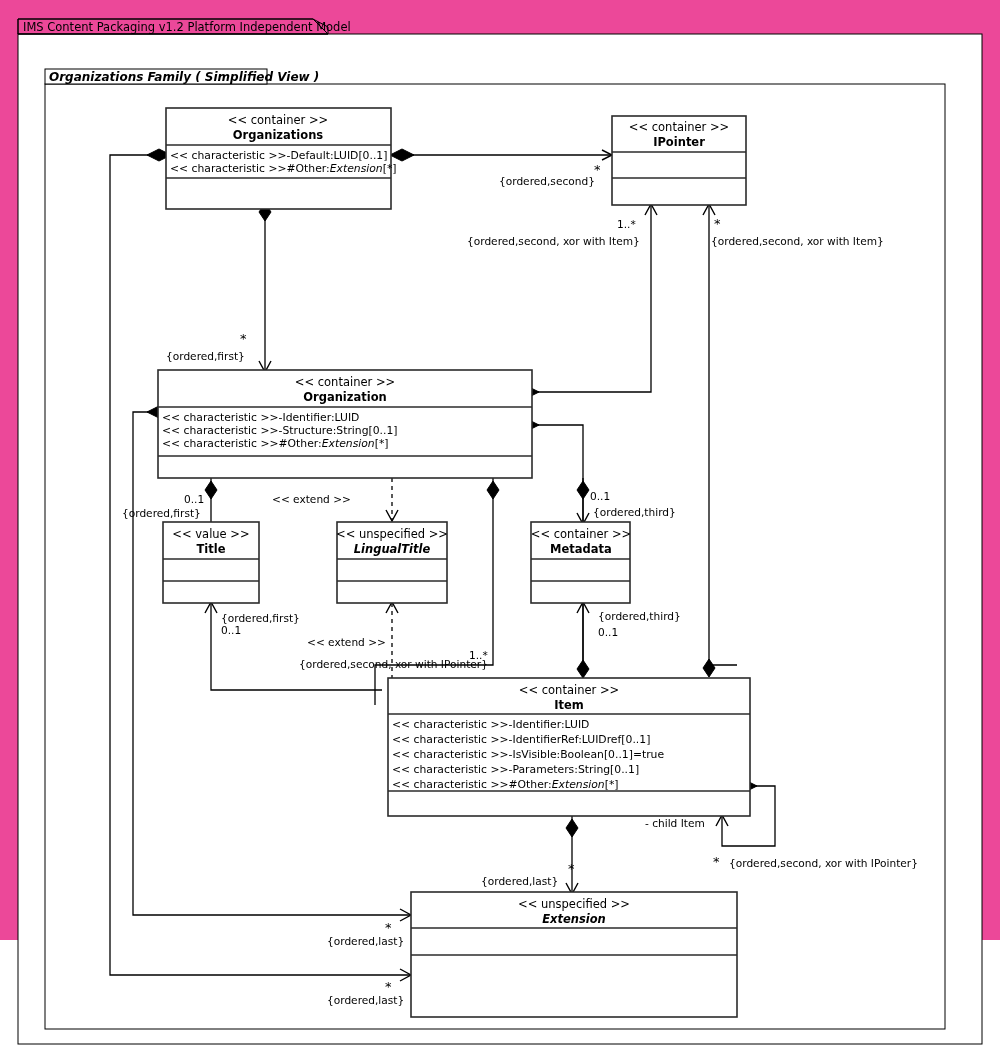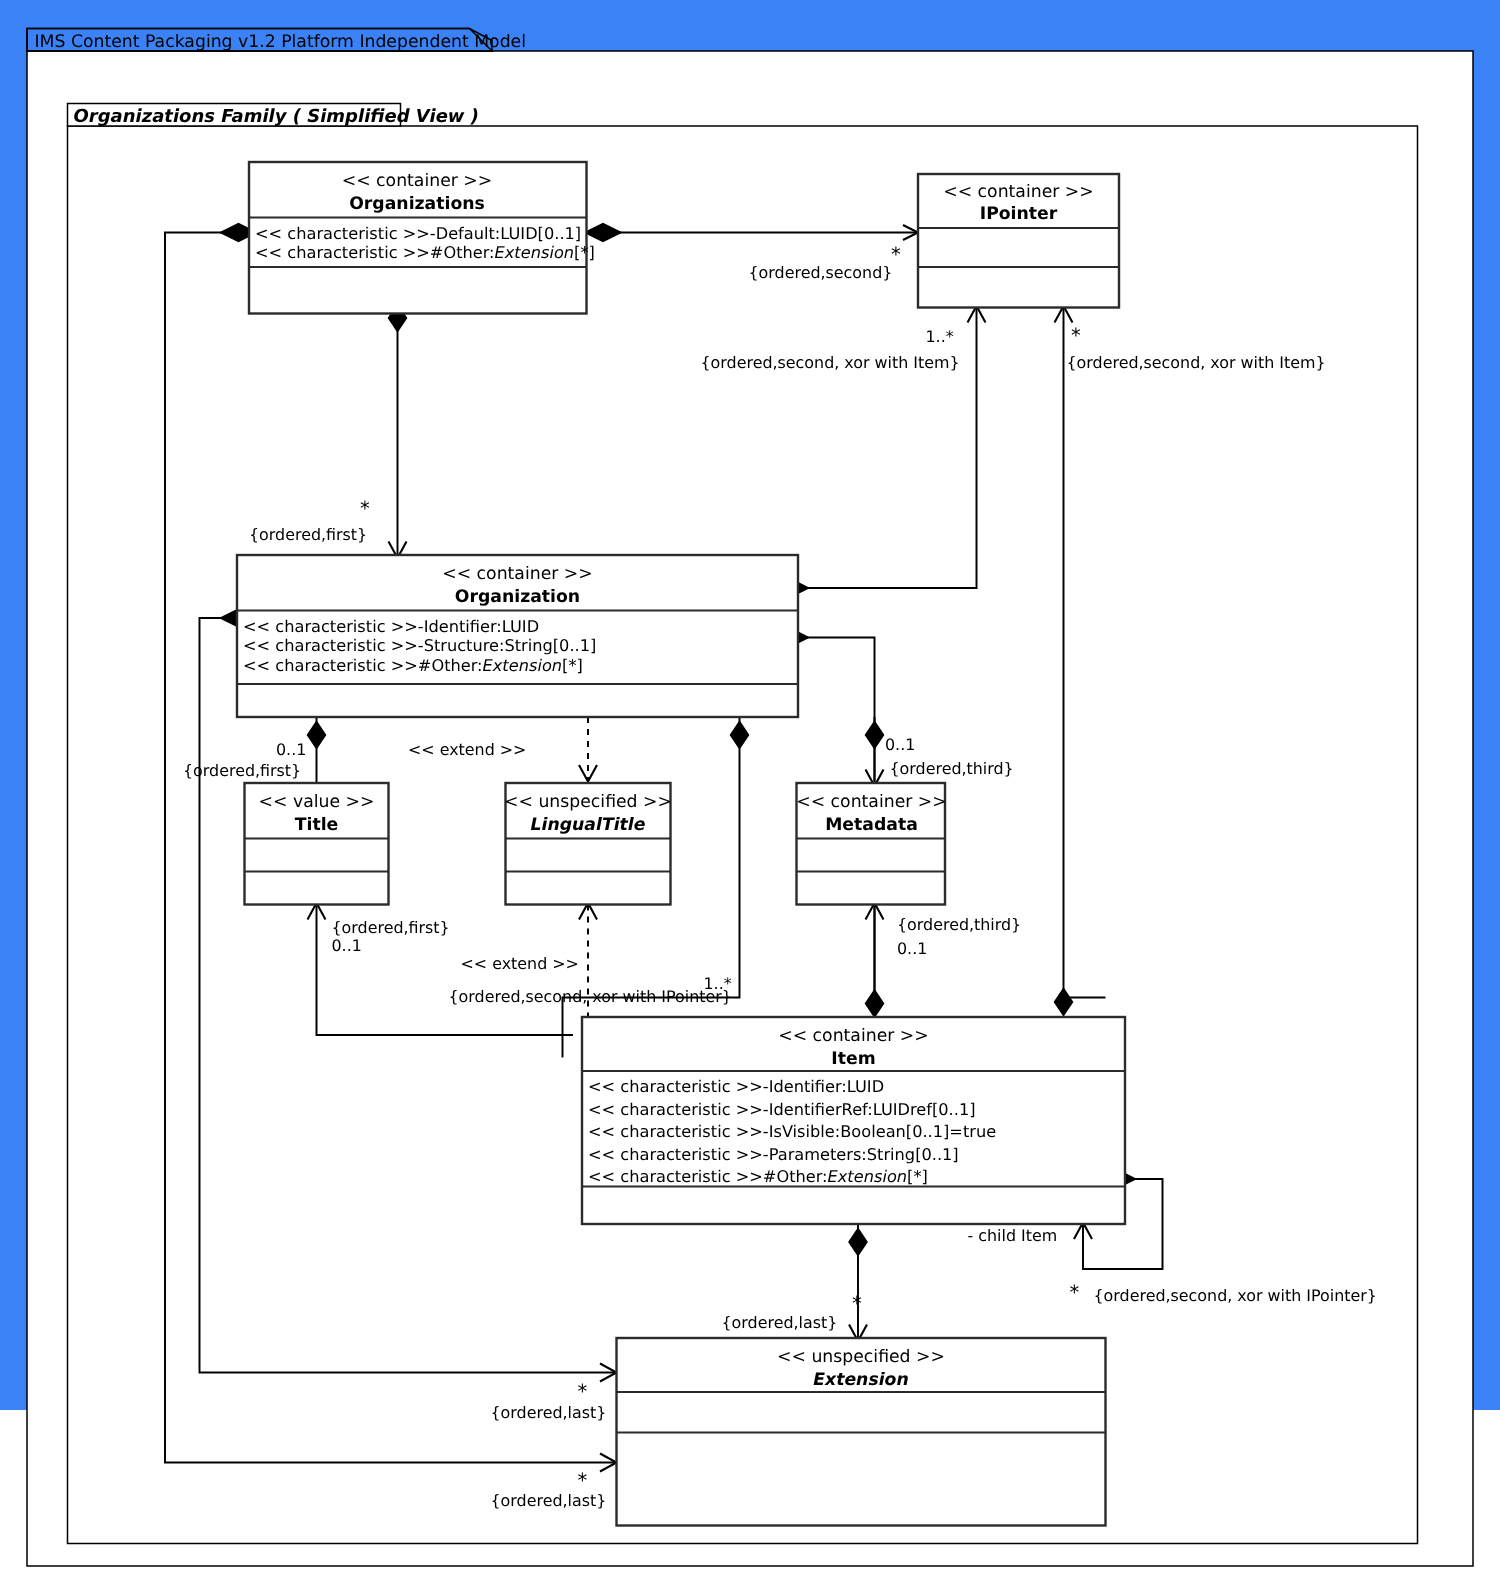--- a/index.html
+++ b/index.html
@@ -10,21 +10,21 @@
   body {
     width: 1000px;
     height: 1063px;
     font-family: "DejaVu Sans", sans-serif;
     overflow: hidden;
   }
   #diagram-root {
     position: relative;
     width: 1000px;
     height: 940px;
-    background: #3b82f6;
+    background: #ec4899;
   }
   svg.diagram {
     position: absolute;
     top: 0; left: 0;
     width: 1000px;
     height: 1063px;
   }
   .frame-line { fill: none; stroke: #000000; stroke-width: 1; }
   .frame-fill { fill: #ffffff; stroke: #000000; stroke-width: 1; }
   .cls-box { fill: #ffffff; stroke: #2b2b2b; stroke-width: 1.6; }

